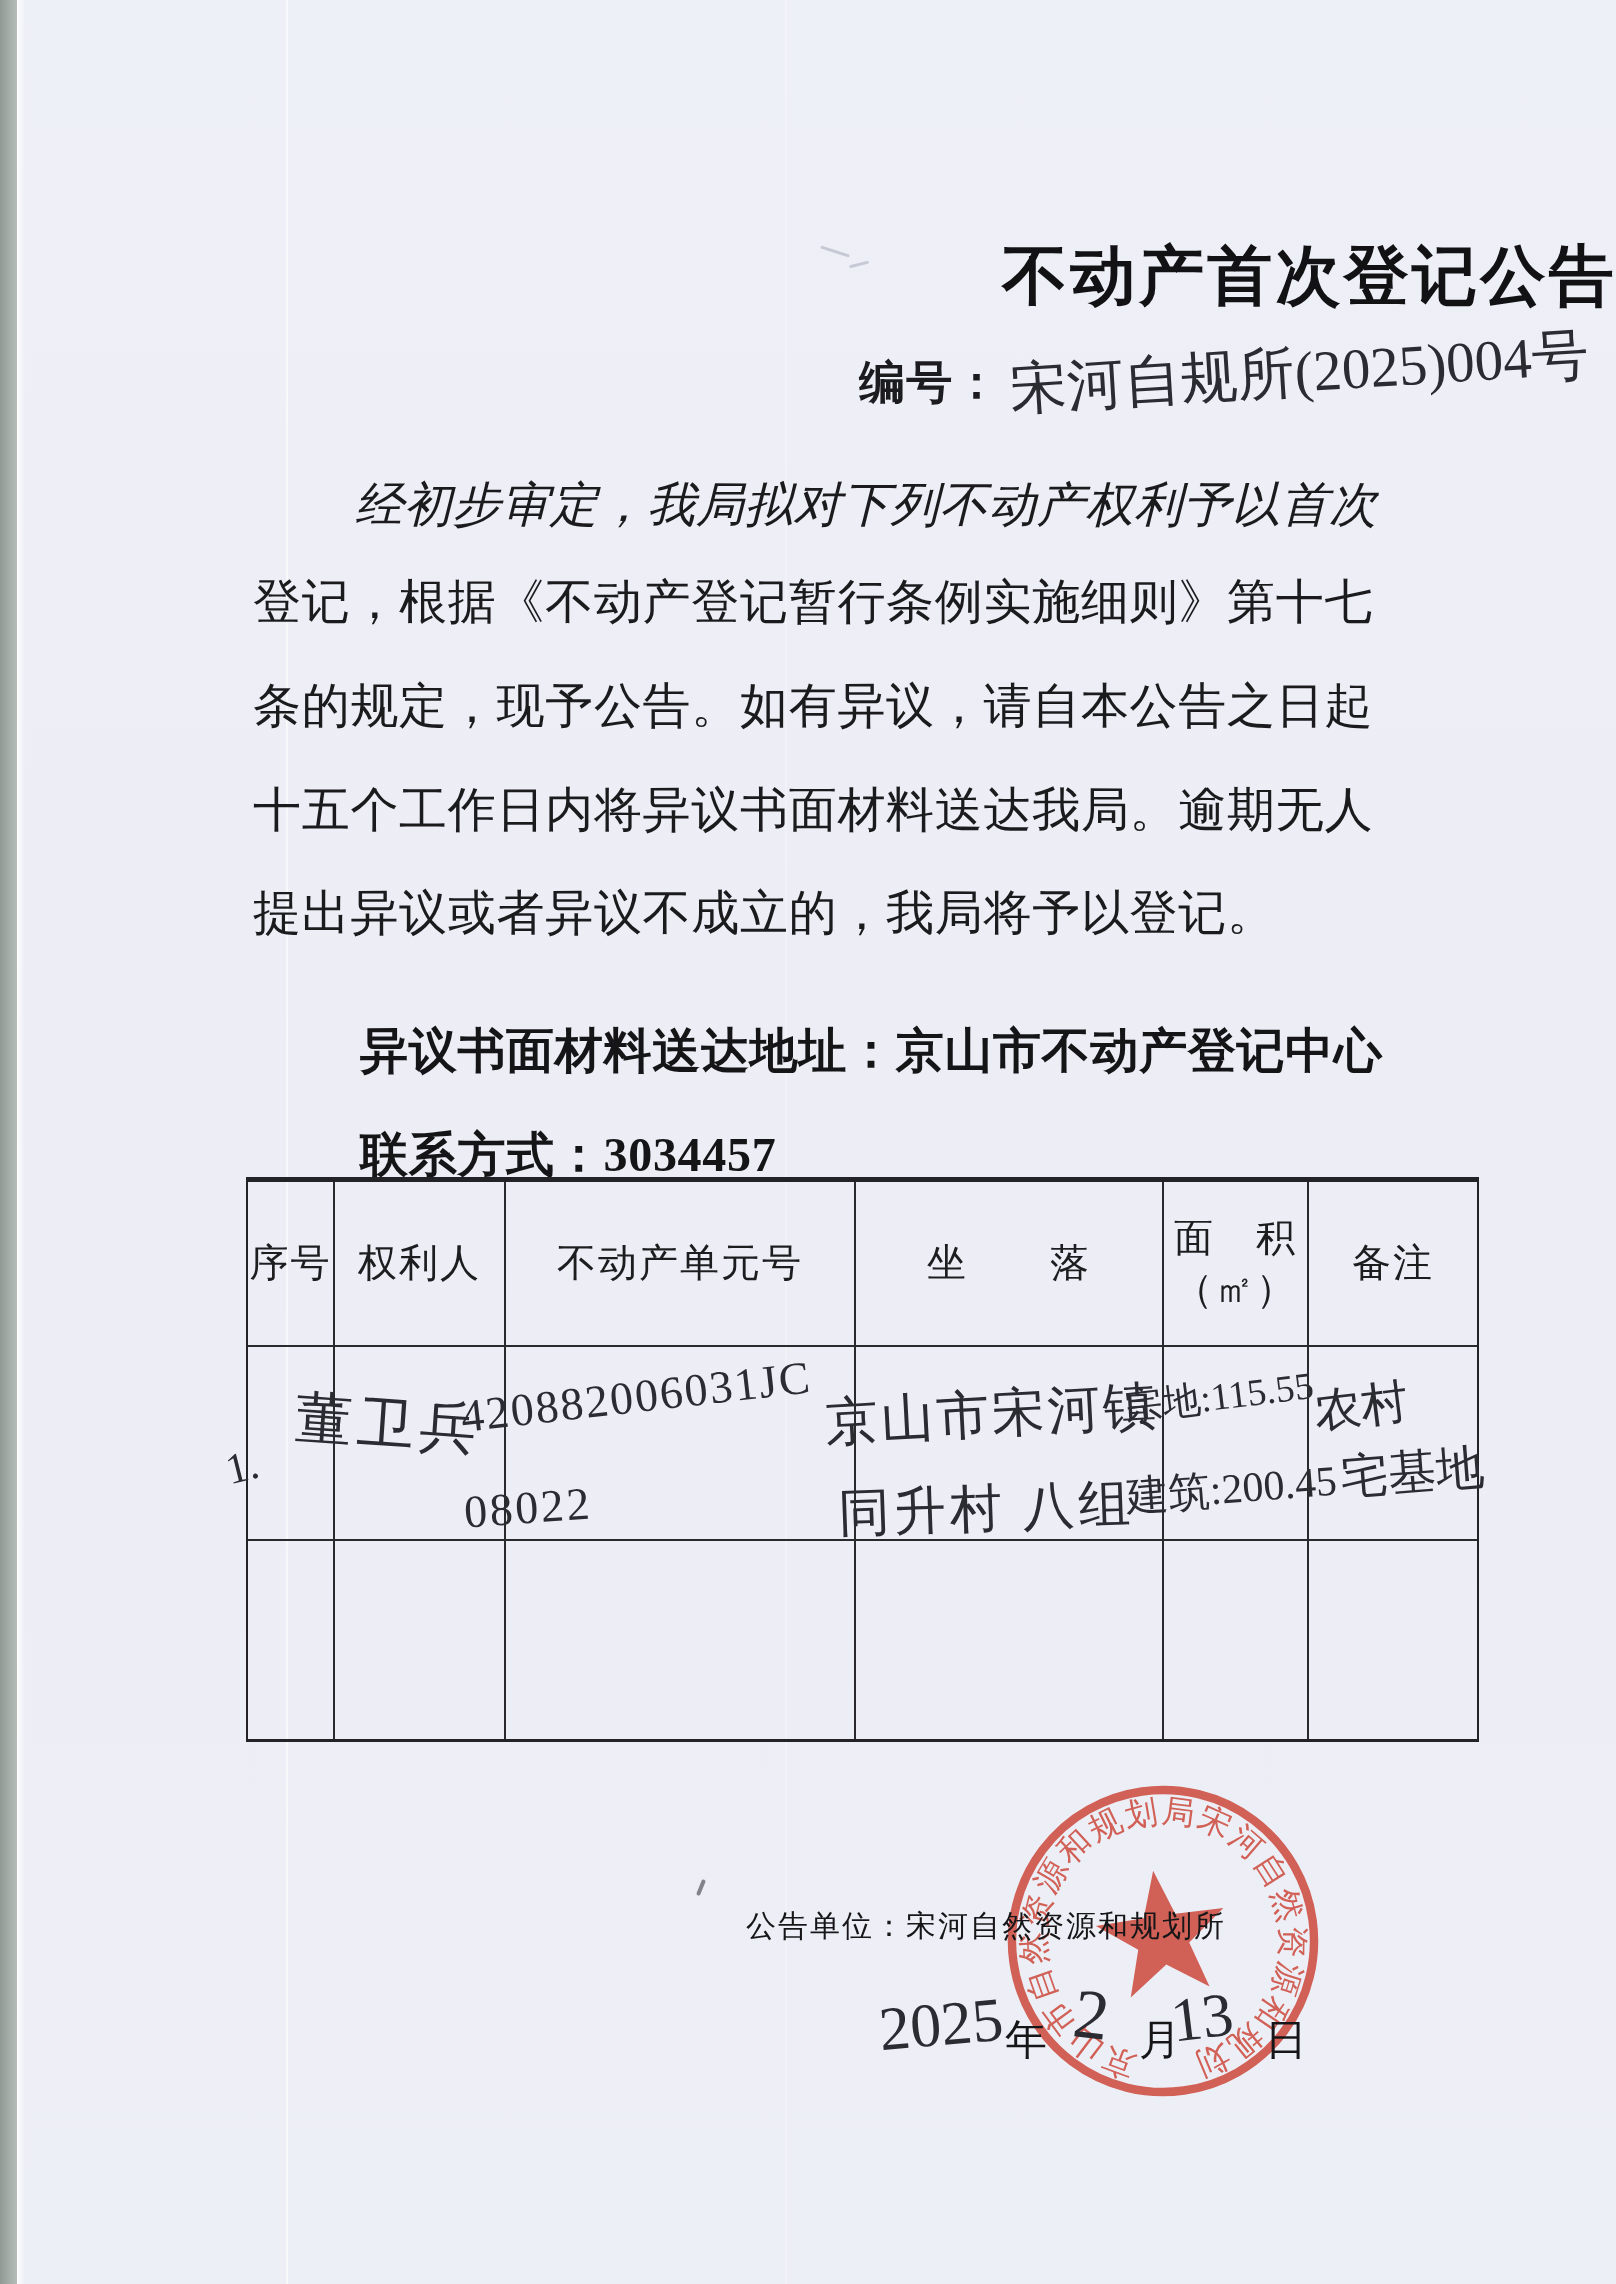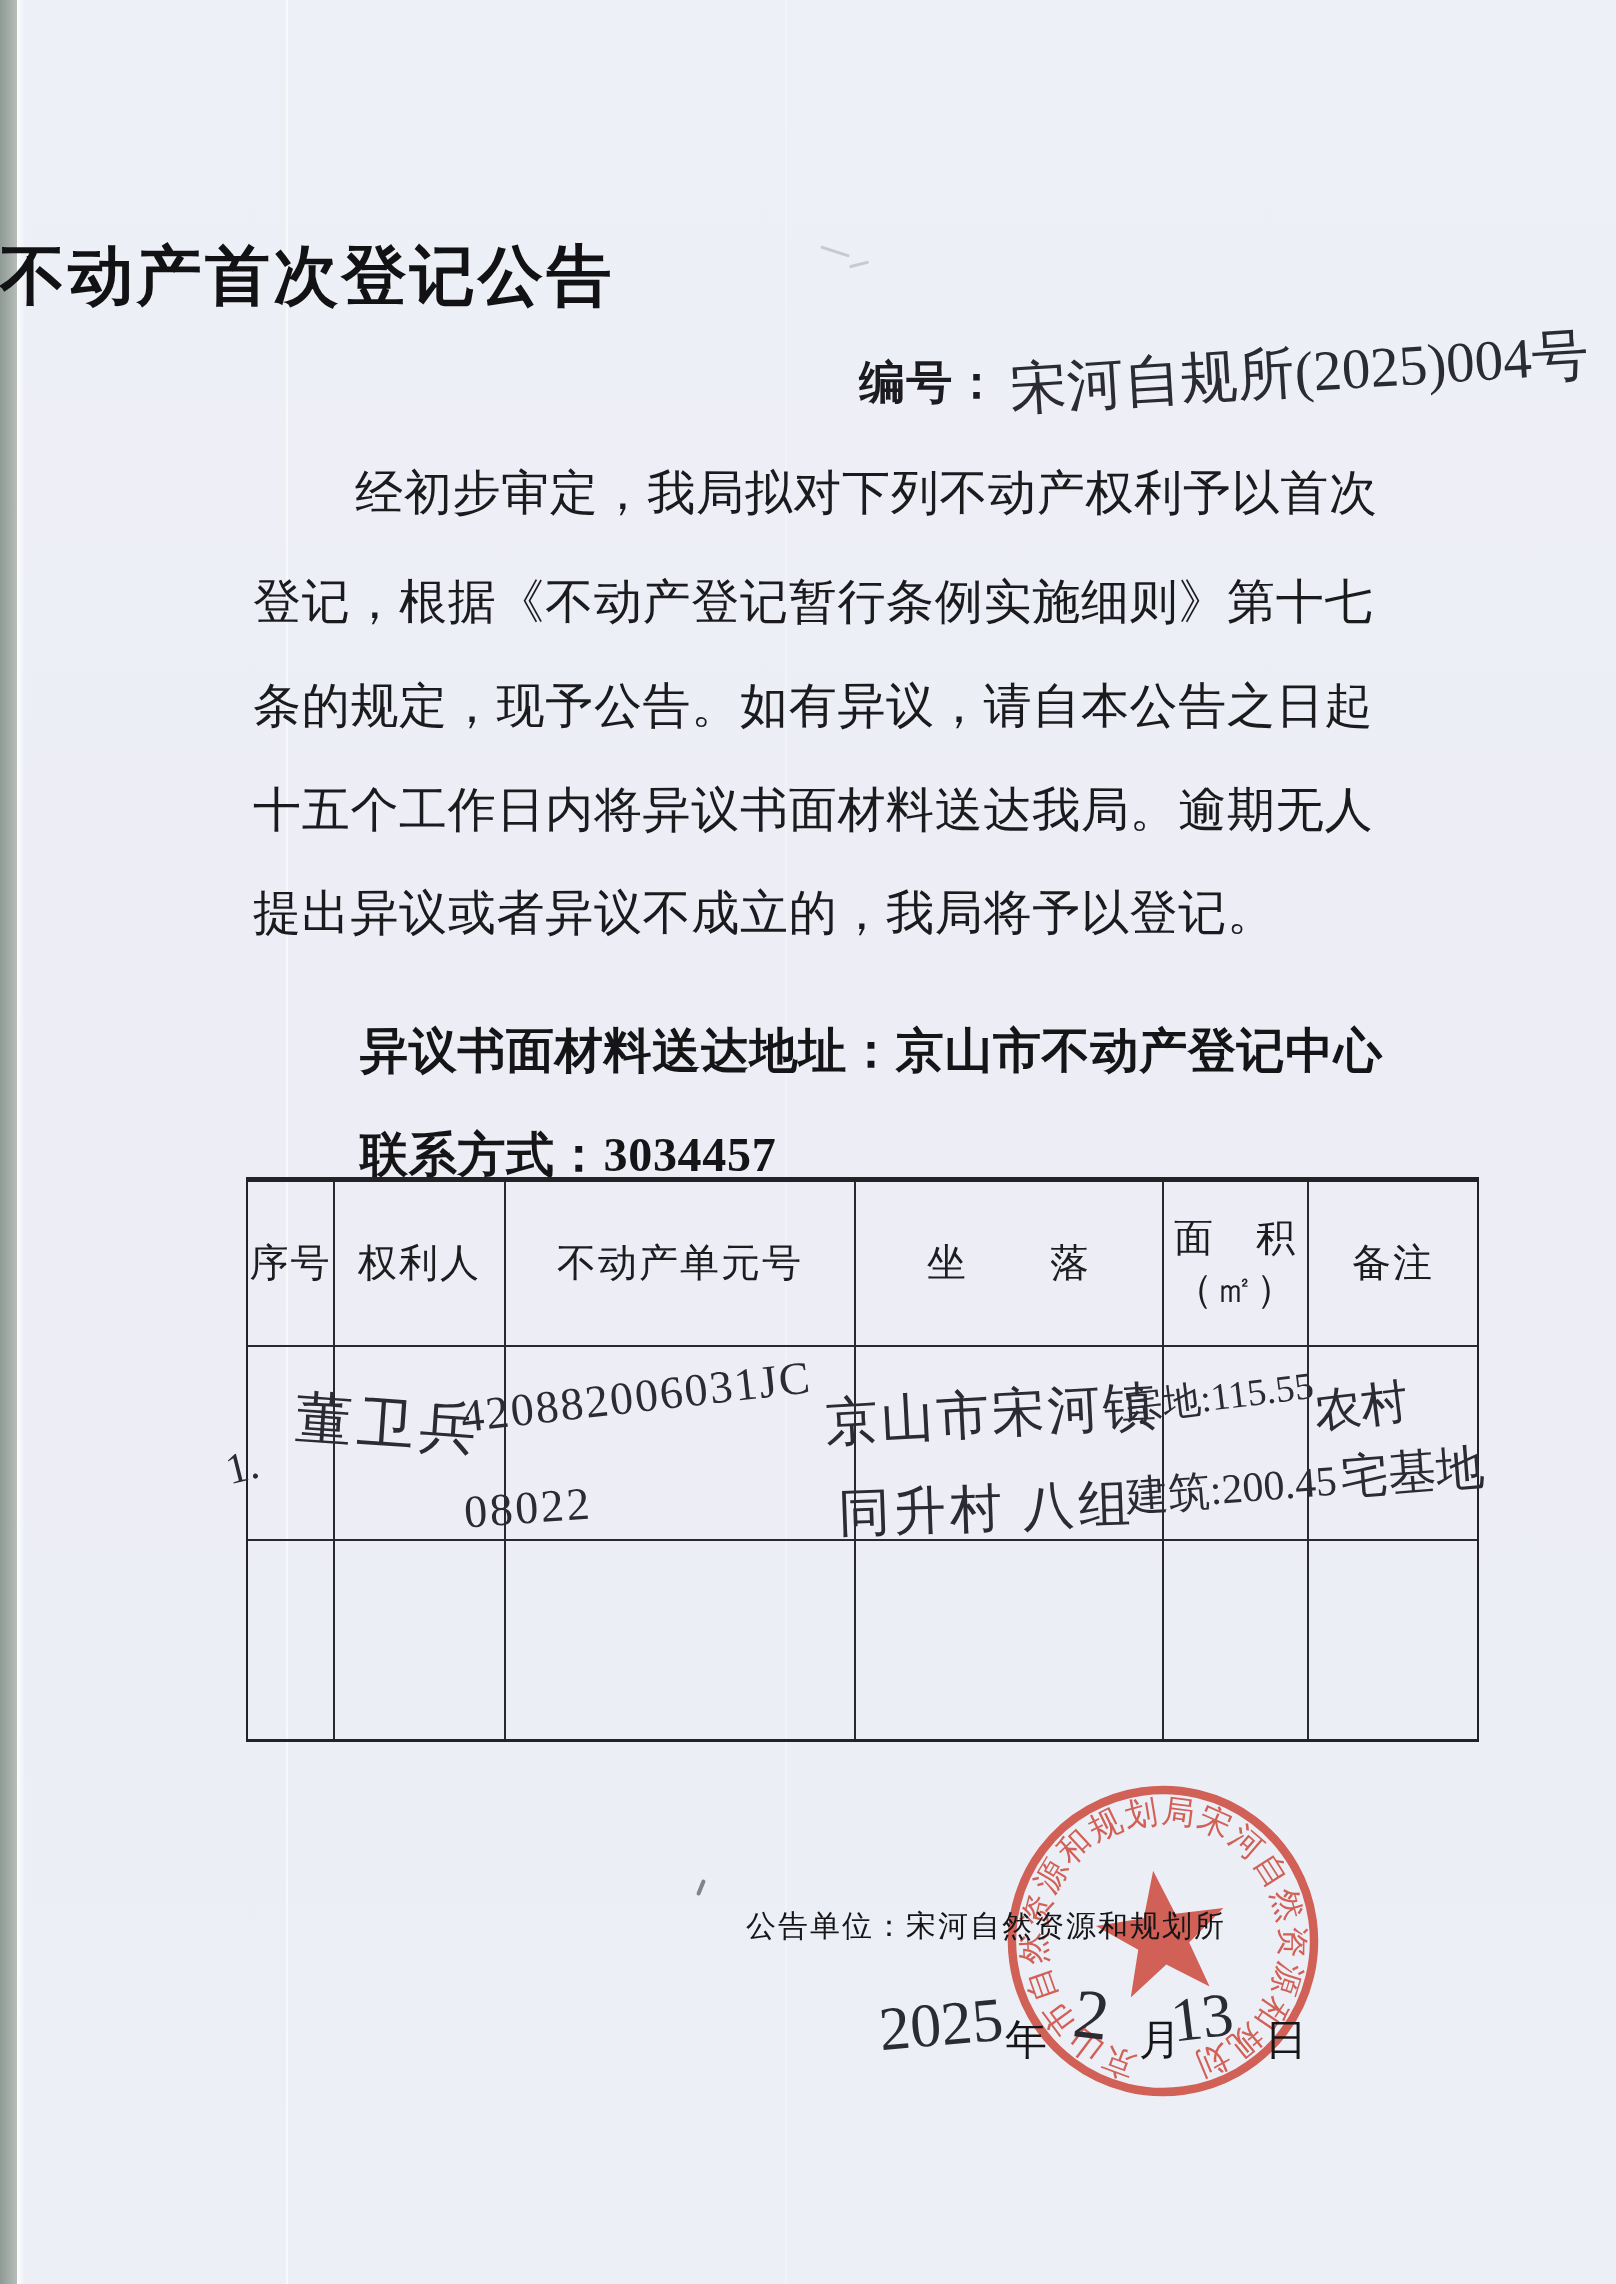--- a/index.html
+++ b/index.html
@@ -7,31 +7,31 @@
         background:linear-gradient(180deg,#eef0f7 0%,#ecedf5 45%,#edeff6 100%);
         font-family:"Liberation Serif",serif;color:#1c1c20;}
   
   .scan-strip{position:absolute;left:0;top:0;width:17px;height:100%;
               background:linear-gradient(90deg,#8f9a94,#b6bdb8);}
   .paper-edge{position:absolute;left:17px;top:0;width:7.8px;height:100%;
               background:linear-gradient(90deg,#fdfdfe,rgba(253,253,254,0));}
   .crease{position:absolute;top:0;bottom:0;width:2px;background:rgba(255,255,255,.6);}
   .crease.c1{left:286px;} .crease.c2{left:785px;opacity:.45;}
   
-  .title{position:absolute;left:0;right:0;top:232px;margin:0;text-align:left;
+  .title{position:absolute;left:0;right:0;top:232px;margin:0;text-align:right;
          font-family:"Liberation Sans",sans-serif;font-weight:bold;font-size:65px;
          letter-spacing:3.3px;color:#121214;}
   .docno{position:absolute;left:859px;top:352px;height:78px;display:flex;align-items:flex-start;}
   .docno-label{font-size:46px;font-weight:600;letter-spacing:1.3px;}
   
   .hw{font-family:cursive;color:#2b2b32;white-space:nowrap;z-index:3;}
   .docno-value{font-size:57px;margin-left:10.4px;transform:rotate(-3.5deg);transform-origin:left 70%;}
   
   .bodyline{position:absolute;left:253px;font-size:48px;letter-spacing:0.7px;white-space:nowrap;color:#1b1b1e;}
-  .bl1{left:355px;top:461px;} .bl2{top:570px;} .bl3{top:674px;}
+  .bl1{left:355px;top:473px;font-style:italic;} .bl2{top:570px;} .bl3{top:674px;}
   .bl4{top:778px;text-align:center;} .bl5{top:881px;}
   .boldline{position:absolute;left:360px;font-weight:bold;font-size:48px;letter-spacing:0.7px;white-space:nowrap;color:#151517;margin-top:36px;}
   .addr{top:983px;} .contact{top:1087px;}
   
   .tbl{position:absolute;left:202px;top:1177px;display:grid;z-index:1;
        grid-template-columns:87px 171px 350px 308px 145px 168px;
        grid-template-rows:165px 194px 198px;
        border:2.6px solid #232327;border-top-width:5.9px;border-bottom-width:3.9px;background:transparent;margin-left:44px;}
   .cell{border-right:2px solid #2a2a2e;border-bottom:2px solid #2a2a2e;
         display:flex;align-items:center;justify-content:center;}

